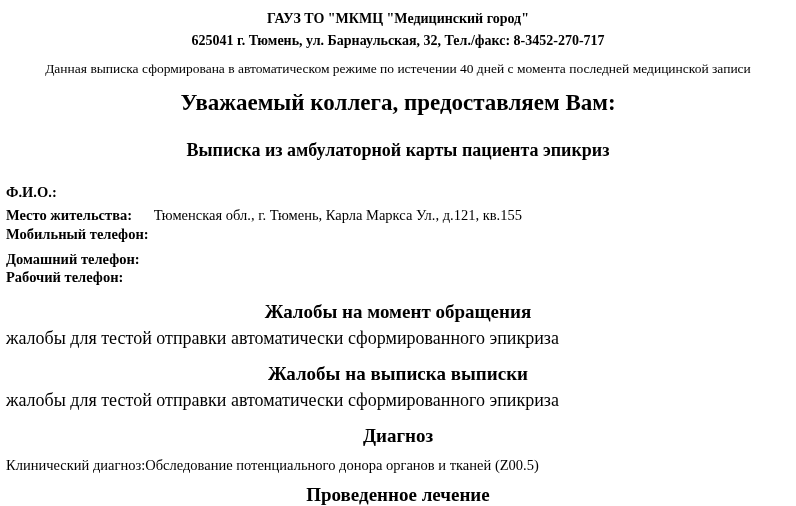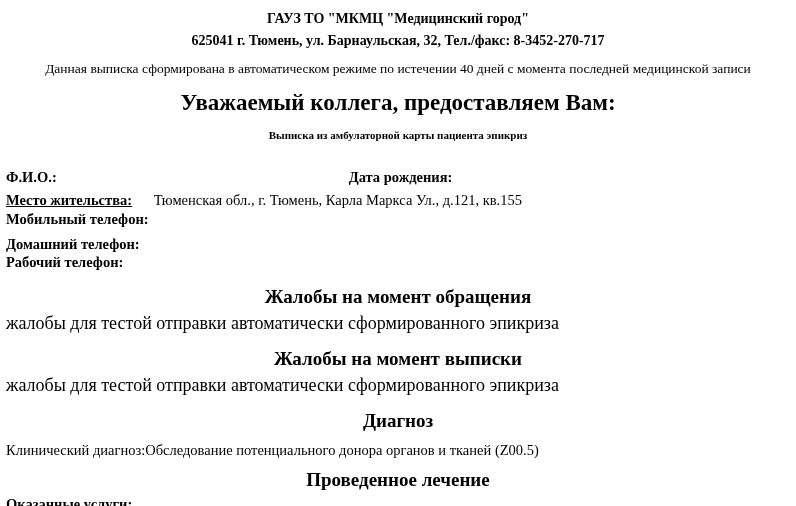--- a/index.html
+++ b/index.html
@@ -41,31 +41,30 @@
     line-height: 18px;
     margin-top: 10px;
   }
   .headline {
     font-size: 23px;
     font-weight: bold;
     line-height: 22px;
     margin-top: 14px;
   }
   .headline2 {
-    font-size: 11px;
+    font-size: 18px;
     font-weight: bold;
     line-height: 22px;
-    margin-top: 10px;
+    margin-top: 25px;
   }
   .fields {
     margin-top: 22px;
   }
   .lbl {
     font-weight: bold;
-    text-decoration: underline;
   }
   .fio-row {
     display: flex;
     align-items: center;
     font-size: 14.5px;
     line-height: 19px;
   }
   .fio-left {
     font-weight: bold;
   }
@@ -135,21 +134,20 @@
   <div class="center org-addr">625041 г. Тюмень, ул. Барнаульская, 32, Тел./факс: 8-3452-270-717</div>
   <div class="center auto-note">Данная выписка сформирована в автоматическом режиме по истечении 40 дней с момента последней медицинской записи</div>
 
   <div class="center headline">Уважаемый коллега, предоставляем Вам:</div>
   <div class="center headline2">Выписка из амбулаторной карты пациента эпикриз</div>
 
   <div class="fields">
     <div class="fio-row">
       <span class="fio-left">Ф.И.О.:</span>
       <span class="fio-value"></span>
-      <span class="fio-right">Дата рождения:</span>
       <span class="dob-value"></span>
     </div>
 
     <div class="addr-row">
       <span class="lbl">Место жительства:</span>
       <span class="addr-value">Тюменская обл., г. Тюмень, Карла Маркса Ул., д.121, кв.155</span>
     </div>
 
     <div class="phone-row">
       <span>Мобильный телефон:</span>
@@ -165,21 +163,21 @@
 
     <div class="phone-row">
       <span>Рабочий телефон:</span>
       <span></span>
     </div>
   </div>
 
   <div class="section-title">Жалобы на момент обращения</div>
   <div class="section-text">жалобы для тестой отправки автоматически сформированного эпикриза</div>
 
-  <div class="section-title">Жалобы на момент выписки</div>
+  <div class="section-title">Жалобы на выписка выписки</div>
   <div class="section-text">жалобы для тестой отправки автоматически сформированного эпикриза</div>
 
   <div class="section-title">Диагноз</div>
   <div class="diag-line">Клинический диагноз:Обследование потенциального донора органов и тканей (Z00.5)</div>
 
   <div class="section-title tight">Проведенное лечение</div>
   <div class="services-label">Оказанные услуги:</div>
 
 </div>
 

